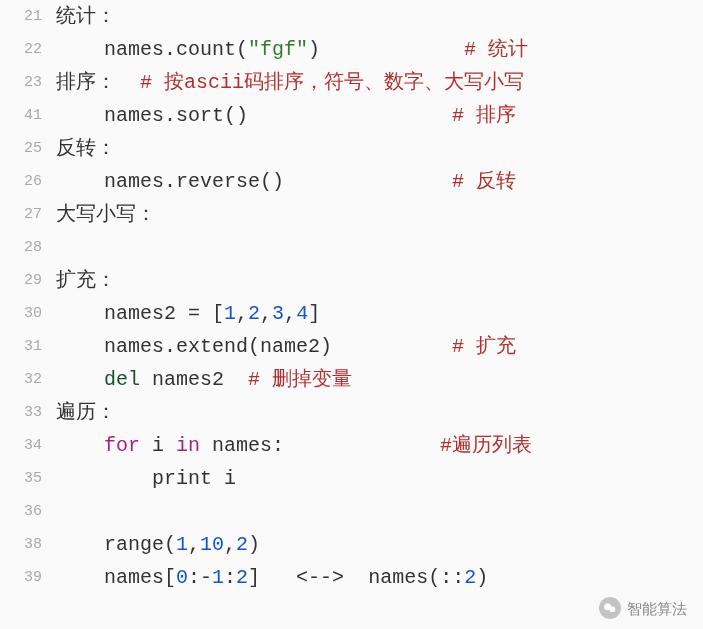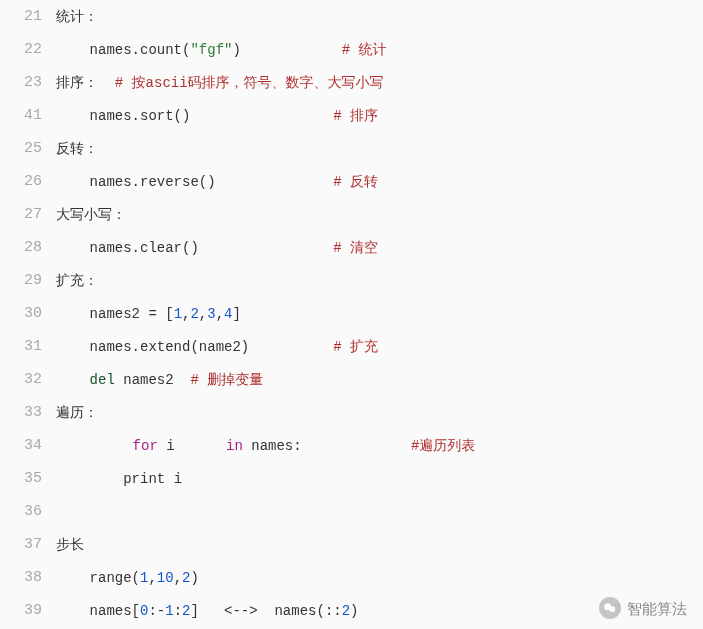--- a/index.html
+++ b/index.html
@@ -28,24 +28,24 @@
     width: 42px;
     text-align: right;
     color: #a9a9a9;
     padding-right: 14px;
     font-size: 15px;
     user-select: none;
     flex-shrink: 0;
   }
   .code {
     white-space: pre;
-    font-size: 14px;
+    font-size: 20px;
     color: #333;
   }
-  .kw { color: #a42288; margin-left: 43px; }
+  .kw { color: #a42288; }
   .num { color: #1155cc; }
   .str { color: #2e7d32; }
   .cmt { color: #b03030; }
   .ident { color: #333; }
   .del { color: #14532d; }
   .print { color: #333; }
   .watermark {
     position: absolute;
     right: 16px;
     bottom: 10px;
@@ -96,21 +96,20 @@
       <div class="line">
         <div class="gutter">26</div>
         <div class="code"><span class="ident">    names.reverse()              </span><span class="cmt"># 反转</span></div>
       </div>
       <div class="line">
         <div class="gutter">27</div>
         <div class="code"><span class="ident">大写小写：</span></div>
       </div>
       <div class="line">
         <div class="gutter">28</div>
-        <div class="code"><span class="ident">    names.clear()                </span><span class="cmt"># 清空</span></div>
       </div>
       <div class="line">
         <div class="gutter">29</div>
         <div class="code"><span class="ident">扩充：</span></div>
       </div>
       <div class="line">
         <div class="gutter">30</div>
         <div class="code"><span class="ident">    names2 = [</span><span class="num">1</span><span class="ident">,</span><span class="num">2</span><span class="ident">,</span><span class="num">3</span><span class="ident">,</span><span class="num">4</span><span class="ident">]</span></div>
       </div>
       <div class="line">
@@ -131,24 +130,20 @@
       </div>
       <div class="line">
         <div class="gutter">35</div>
         <div class="code"><span class="ident">        </span><span class="print">print</span><span class="ident"> i</span></div>
       </div>
       <div class="line">
         <div class="gutter">36</div>
         <div class="code"><span class="ident"></span></div>
       </div>
       <div class="line">
-        <div class="gutter">37</div>
-        <div class="code"><span class="ident">步长</span></div>
-      </div>
-      <div class="line">
         <div class="gutter">38</div>
         <div class="code"><span class="ident">    range(</span><span class="num">1</span><span class="ident">,</span><span class="num">10</span><span class="ident">,</span><span class="num">2</span><span class="ident">)</span></div>
       </div>
       <div class="line">
         <div class="gutter">39</div>
         <div class="code"><span class="ident">    names[</span><span class="num">0</span><span class="ident">:-</span><span class="num">1</span><span class="ident">:</span><span class="num">2</span><span class="ident">]   &lt;--&gt;  names(::</span><span class="num">2</span><span class="ident">)</span></div>
       </div>
     </div>
   <div class="watermark">
     <span class="wm-ico">

